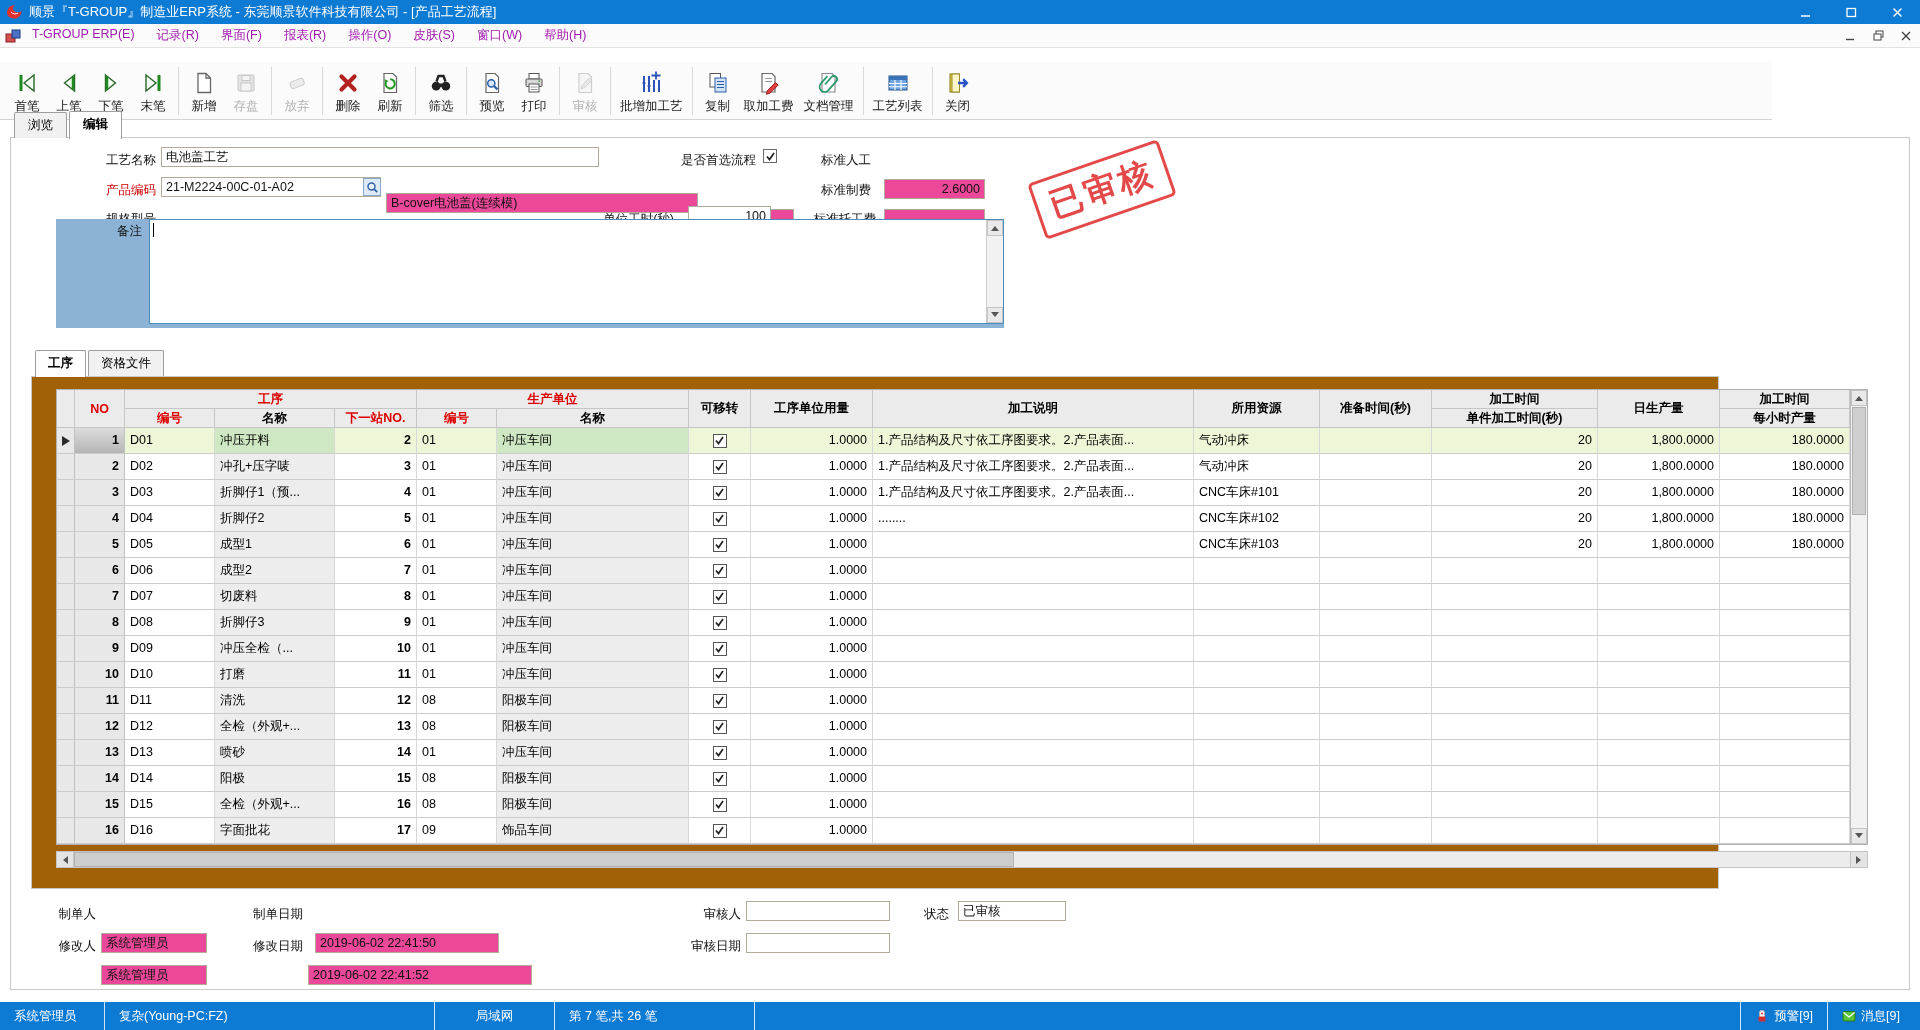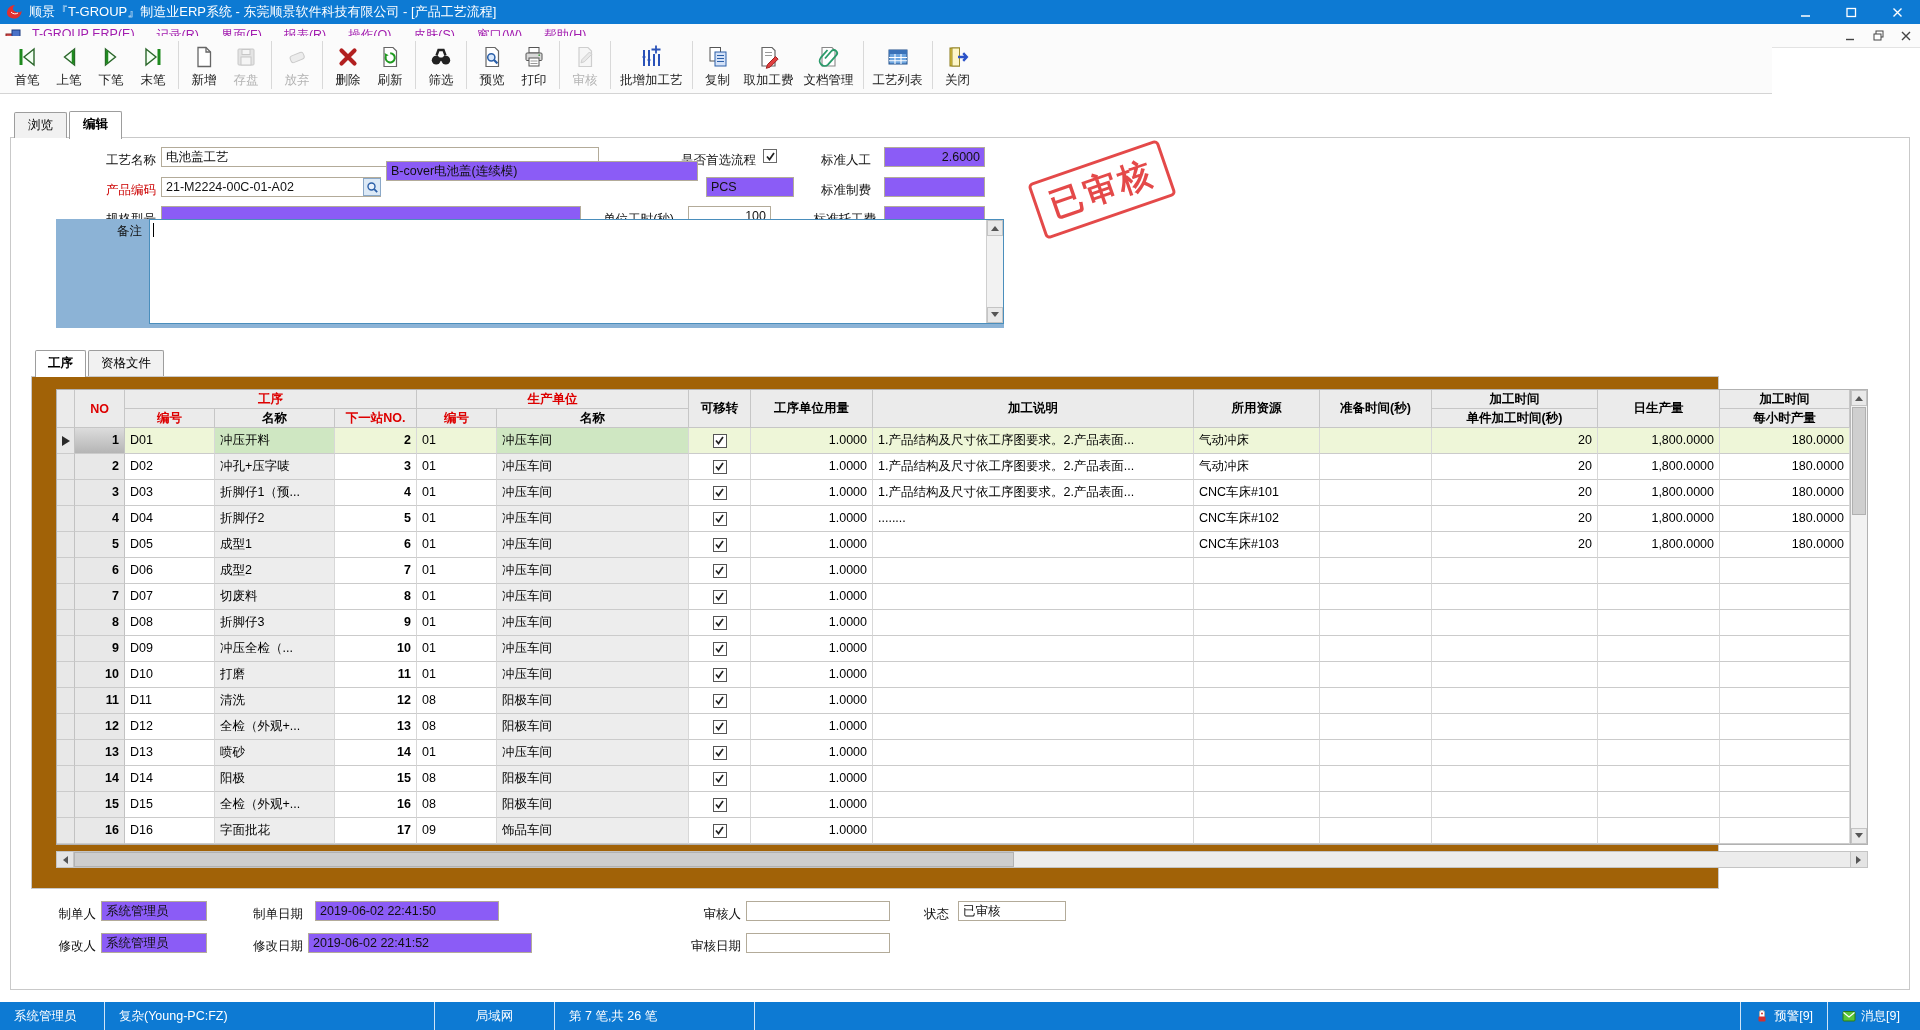--- a/index.html
+++ b/index.html
@@ -19,21 +19,21 @@
   .menubar { position:absolute; left:0; top:24px; width:1920px; height:24px;
     background:#fbfbfb; border-bottom:1px solid #e3e3e3; display:flex;
     align-items:center; padding-left:5px; font-size:12.5px; color:#a21caf; }
   .menu-ico { width:17px; height:17px; margin-right:10px; display:flex; align-items:center; }
   .menu-items { display:flex; gap:22px; }
   .menu-item { white-space:nowrap; }
   .mdi-controls { margin-left:auto; display:flex; }
   .mdi-btn { width:28px; height:22px; display:flex; align-items:center; justify-content:center; }
 
   
-  .toolbar { position:absolute; left:0; top:36px; width:1772px; height:58px;
+  .toolbar { position:absolute; left:0; top:62px; width:1772px; height:58px;
     background:#fbfbfb; border-bottom:1px solid #d4d4d4; display:flex;
     align-items:center; padding:2px 4px 2px 6px; }
   .tb-sep { display:none; }
   .tb-sep.show { display:block; width:1px; height:48px; background:#d9d9d9; margin:0 4px; }
   .tb-btn { display:flex; flex-direction:column; align-items:center; justify-content:flex-end;
     min-width:42px; height:52px; padding:2px 5px; }
   .tb-icon { height:28px; display:flex; align-items:center; }
   .tb-label { font-size:12.5px; color:#1a1a1a; white-space:nowrap; margin-top:1px; }
   .tb-btn.disabled .tb-label { color:#b4b4b4; }
   .tb-btn.disabled .tb-icon { opacity:.45; filter:grayscale(1); }
@@ -45,21 +45,21 @@
   .mtab.active { background:#fff; font-weight:bold; padding-bottom:6px; margin-bottom:-1px; }
 
   
   .edit-panel { position:absolute; left:10px; top:137px; width:1900px; height:853px;
     border:1px solid #c9c9c9; background:#fff; }
   .lbl { position:absolute; font-size:12.5px; color:#111; text-align:right;
     line-height:20px; white-space:nowrap; }
   .lbl.red { color:#cc0000; }
   .fld { position:absolute; height:20px; border:1px solid #b3ab99; background:#fff;
     font:12.5px "Liberation Sans","DejaVu Sans",sans-serif; padding:0 4px; color:#111; }
-  .fld.ro { background:#8b5cf6; }
+  .fld.ro { background:#ec4899;margin-top:32px; }
   .fld.num { text-align:right; }
   .lookup-btn { position:absolute; width:18px; height:18px; border:1px solid #8aa8c8;
     background:#dce9f6; display:flex; align-items:center; justify-content:center; }
   .fcbx { position:absolute; width:14px; height:14px; border:1px solid #6a6a6a;
     background:#fff; display:flex; align-items:center; justify-content:center; }
 
   
   .remark-box { position:absolute; left:45px; top:81px; width:948px; height:109px; background:#8cb3d6; }
   .remark-label { position:absolute; left:0; top:4px; width:86px; text-align:right;
     font-size:12.5px; color:#101010; }

